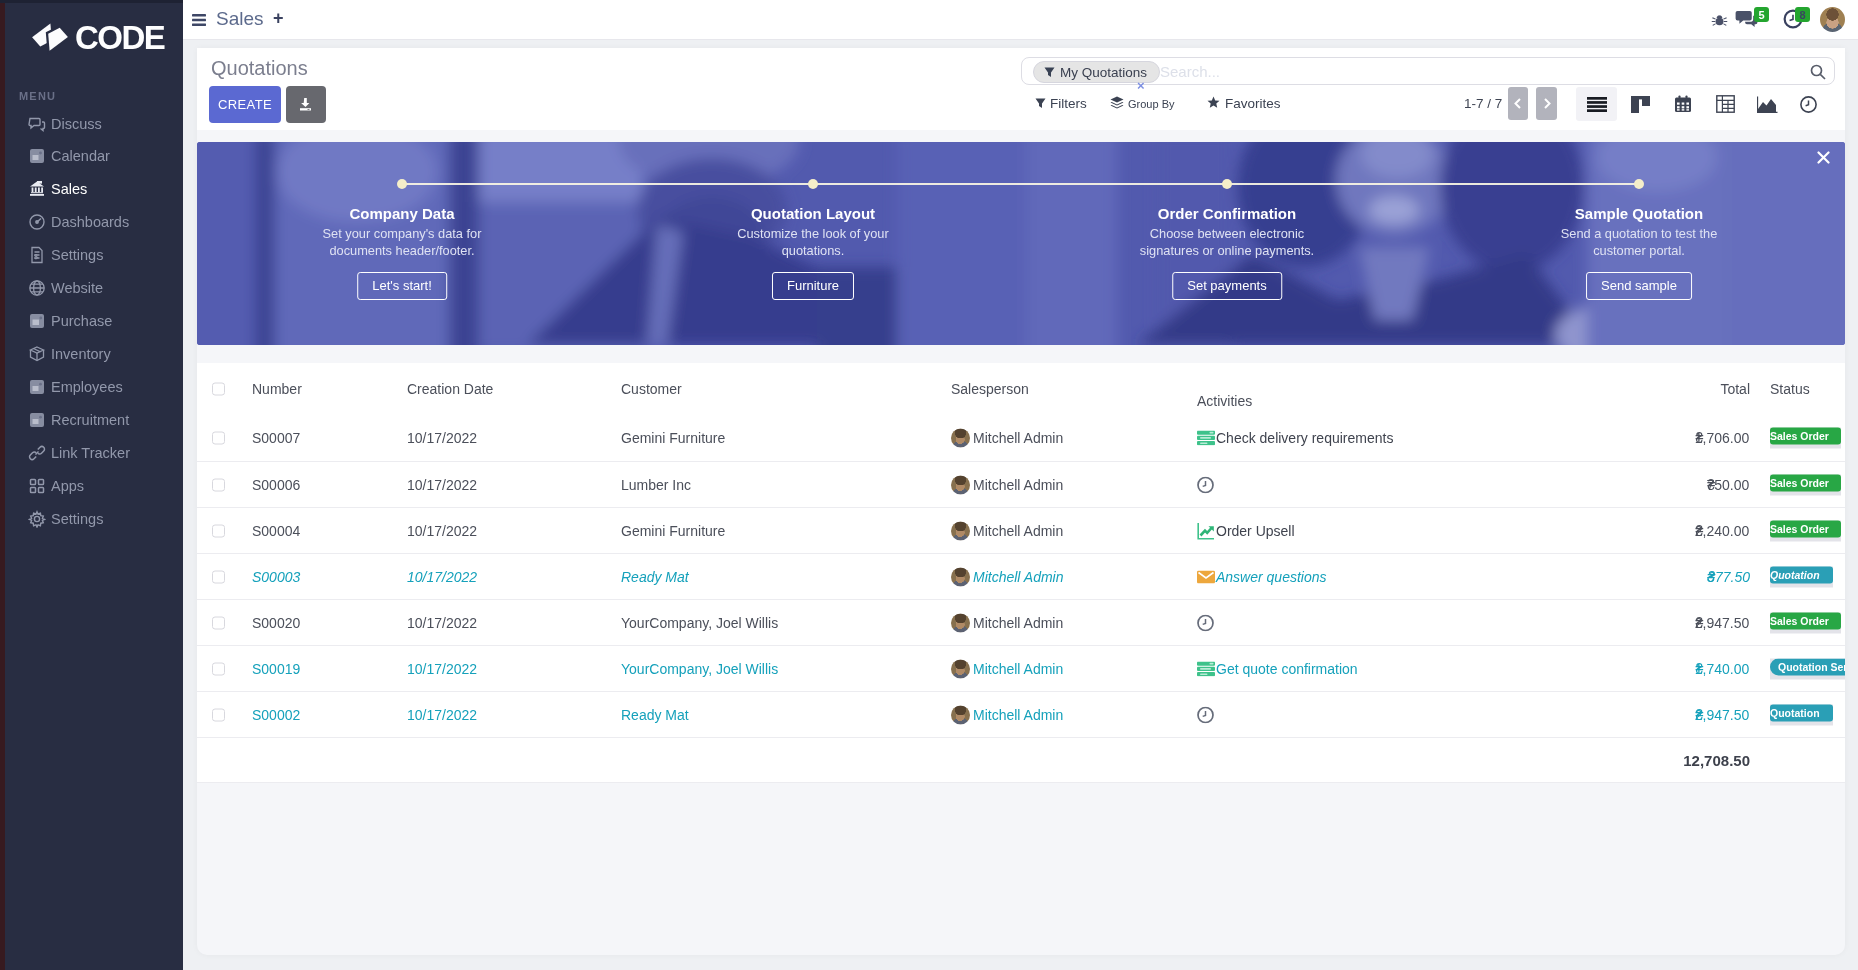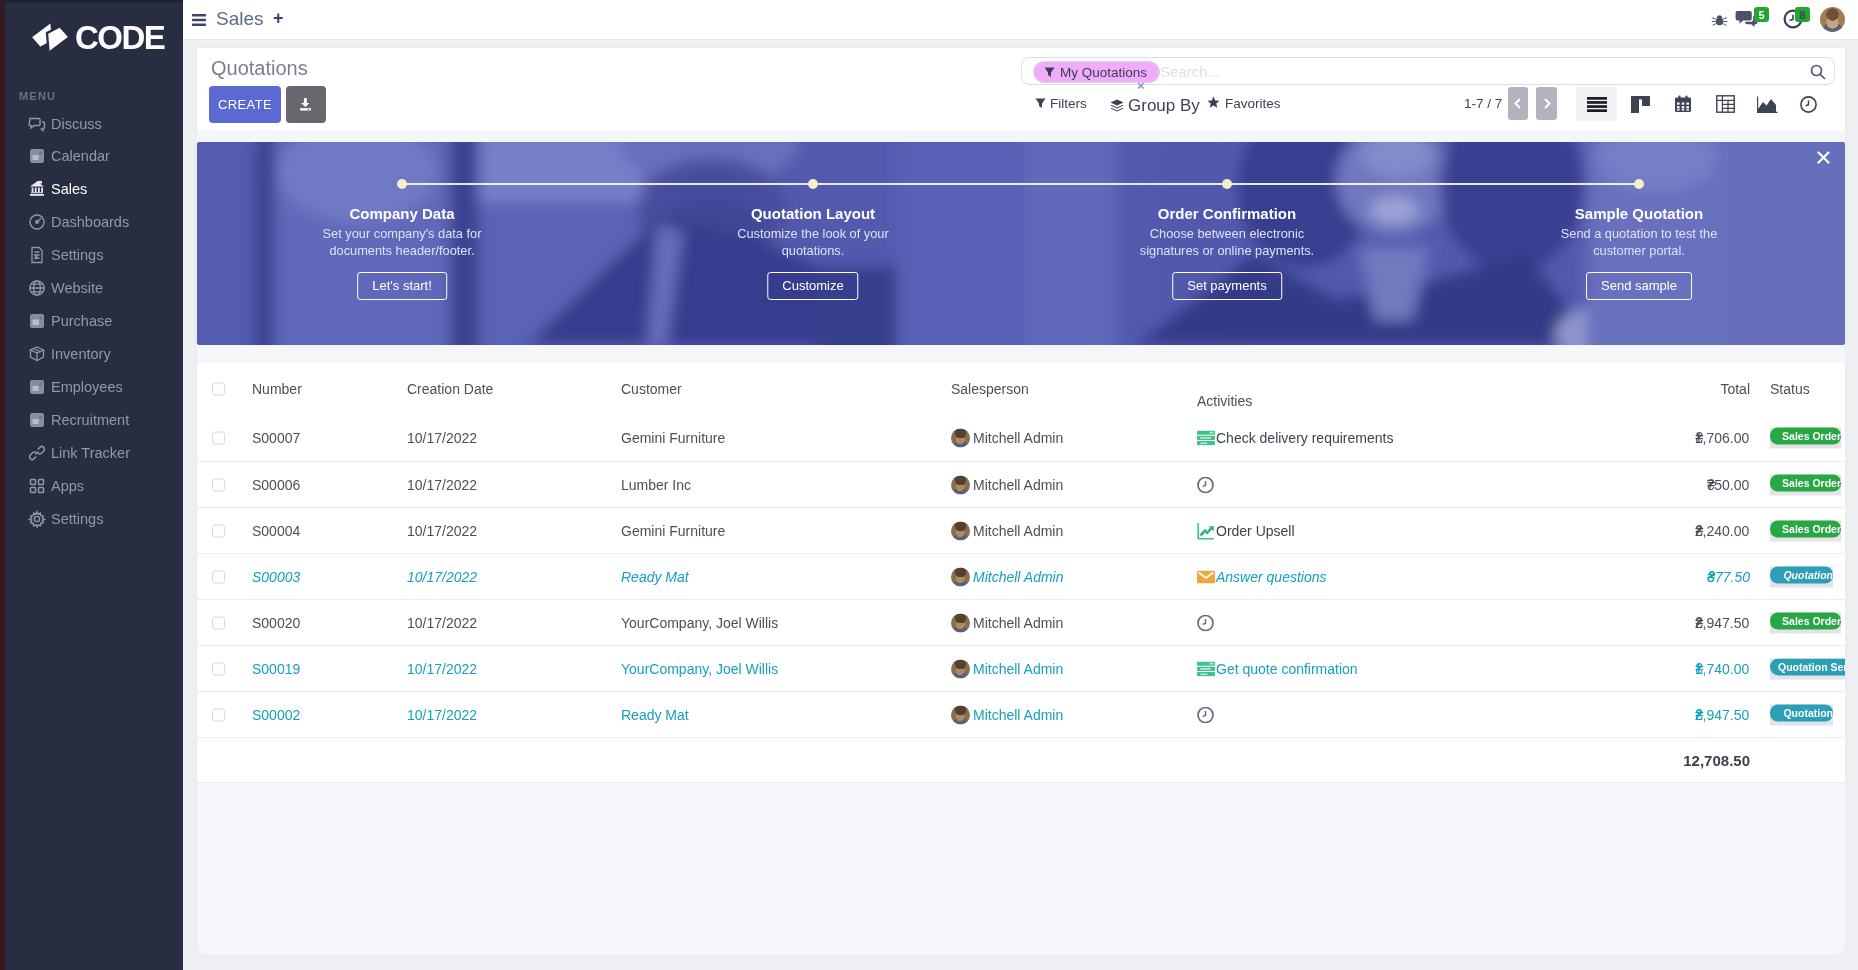--- a/index.html
+++ b/index.html
@@ -44,21 +44,21 @@
   #tbl { border-bottom:1px solid #ececf0;padding-left:48px; }
   .cell { position:absolute; top:50%; transform:translateY(-50%); font-size:14px; color:#4b4f5a; white-space:nowrap; }
   .teal, .teal .cell { color:#15a1bb; }
   .cb { position:absolute; left:15px; top:50%; transform:translateY(-50%); width:13px; height:13px; border:1px solid #d8d8de; border-radius:3px; background:#fff; }
   .avatar { position:absolute; left:754px; top:50%; transform:translateY(-50%); width:19px; height:19px; border-radius:50%; background:
      radial-gradient(circle at 50% 22%, #54422f 0 32%, transparent 33%),
      radial-gradient(circle at 48% 58%, #b08a66 0 30%, transparent 31%),
      radial-gradient(circle at 50% 110%, #5c6272 0 38%, transparent 39%),
      #87704e; }
   .badge { position:absolute; left:1573px; top:50%; transform:translateY(-50%); height:21px; background:#e3e3e9; }
-  .pill { position:absolute; left:0; top:0; height:17px; line-height:17px; border-radius:8px; color:#fff; font-size:10.5px; font-weight:bold; white-space:nowrap; text-align:right; }
+  .pill { position:absolute; left:0; top:0; height:17px; line-height:17px; border-radius:3px; color:#fff; font-size:10.5px; font-weight:bold; white-space:nowrap; text-align:left; }
   .pill.green { background:#28a745; }
   .pill.tealbg { background:#2a9fb6; }
   .total { position:absolute; right:95px; top:50%; transform:translateY(-50%); font-size:14px; color:#4b4f5a; }
   .teal .total { color:#15a1bb; }
   .cur { display:inline-block; margin-right:-8.5px; }
   .acticon { position:absolute; left:1000px; top:50%; transform:translateY(-50%); }
   .acttext { position:absolute; left:1019px; top:50%; transform:translateY(-50%); font-size:14px; white-space:nowrap; }
 </style>
 </head>
 <body>
@@ -224,36 +224,36 @@
     <div style="position:absolute;left:12px;top:38px;width:72px;height:37px;background:#5b69d2;border-radius:4px;color:#fff;font-size:13px;letter-spacing:0.4px;text-align:center;line-height:37px;">CREATE</div>
     <div style="position:absolute;left:89px;top:38px;width:40px;height:37px;background:#67686e;border-radius:4px;">
       <svg style="position:absolute;left:12px;top:11px;" width="15" height="15" viewBox="0 0 15 15" fill="#fff">
           <path d="M6.2,1 h2.6 v5 h2.6 L7.5,10 3.1,6 h2.6 z"></path>
           <path d="M2,11.2 h11 v2.3 h-11 z"></path>
           <rect x="9.5" y="12" width="2" height="0.8" fill="#64666d"></rect>
         </svg>
     </div>
 
     <div style="position:absolute;left:824px;top:9px;width:814px;height:28px;border:1px solid #dddde4;border-radius:8px;background:#fff;"></div>
-    <div style="position:absolute;left:836px;top:13px;height:22px;border:1px solid #d6d6de;border-radius:11px;background:#f0abfc;padding:0 12px 0 10px;font-size:13.5px;color:#3a4050;line-height:21px;">
+    <div style="position:absolute;left:836px;top:13px;height:22px;border:1px solid #d6d6de;border-radius:11px;background:#e5e5e5;padding:0 12px 0 10px;font-size:13.5px;color:#3a4050;line-height:21px;">
       <svg style="vertical-align:-1px;margin-right:5px;" width="11" height="11" viewBox="0 0 11 11" fill="#394254">
           <path d="M0.5,0.5 h10 L7,5.5 V10 L4,8 V5.5 Z"></path>
         </svg>My Quotations</div>
     <div style="position:absolute;left:940px;top:30px;font-size:13px;font-weight:bold;color:#7d90e2;">×</div>
     <div style="position:absolute;left:963px;top:15px;font-size:15px;color:#dde0e9;">Search...</div>
     <svg style="position:absolute;left:1613px;top:16px;" width="16" height="16" viewBox="0 0 16 16" fill="none" stroke="#585d6a" stroke-width="1.7">
         <circle cx="6.5" cy="6.5" r="5"></circle>
         <path d="M10.3,10.3 L15,15"></path>
       </svg>
 
     <div style="position:absolute;left:838px;top:48px;font-size:13.5px;color:#3b4252;">
       <svg style="vertical-align:-1px;margin-right:4px;" width="11" height="11" viewBox="0 0 11 11" fill="#3b4252">
           <path d="M0.5,0.5 h10 L7,5.5 V10 L4,8 V5.5 Z"></path>
         </svg>Filters</div>
-    <div style="position:absolute;left:913px;top:48px;font-size:17px;color:#3b4252;">
+    <div style="position:absolute;left:913px;top:48px;font-size:11px;color:#3b4252;">
       <svg style="vertical-align:-2px;margin-right:4px;" width="14" height="14" viewBox="0 0 14 14" fill="#3b4252">
           <path d="M7,0.5 L13.5,3.5 7,6.5 0.5,3.5 Z"></path>
           <path d="M1.8,6 L7,8.4 12.2,6 13.5,6.6 7,9.6 0.5,6.6 Z"></path>
           <path d="M1.8,9 L7,11.4 12.2,9 13.5,9.6 7,12.6 0.5,9.6 Z"></path>
         </svg>Group By</div>
     <div style="position:absolute;left:1010px;top:48px;font-size:13.5px;color:#3b4252;">
       <svg style="vertical-align:-1px;margin-right:5px;" width="13" height="13" viewBox="0 0 13 13" fill="#3b4252">
           <path d="M6.5,0.5 L8.2,4.4 12.5,4.8 9.3,7.6 10.2,11.8 6.5,9.6 2.8,11.8 3.7,7.6 0.5,4.8 4.8,4.4 Z"></path>
         </svg>Favorites</div>
     <div style="position:absolute;left:1267px;top:48px;font-size:13.5px;color:#3f4553;">1-7 / 7</div>
@@ -359,21 +359,21 @@
     <div style="position:absolute;left:205px;top:40.5px;width:1237px;height:2px;background:rgba(250,246,228,0.92);"></div>
     <div class="dot" style="left:200px;"></div><div class="dot" style="left:611px;"></div><div class="dot" style="left:1025px;"></div><div class="dot" style="left:1437px;"></div>
     <div class="step" style="left:100px;">
         <div class="st">Company Data</div>
         <div class="sd">Set your company's data for<br>documents header/footer.</div>
         <div class="sb">Let's start!</div>
       </div>
     <div class="step" style="left:511px;">
         <div class="st">Quotation Layout</div>
         <div class="sd">Customize the look of your<br>quotations.</div>
-        <div class="sb">Customize</div>
+        <div class="sb">Furniture</div>
       </div>
     <div class="step" style="left:925px;">
         <div class="st">Order Confirmation</div>
         <div class="sd">Choose between electronic<br>signatures or online payments.</div>
         <div class="sb">Set payments</div>
       </div>
     <div class="step" style="left:1337px;">
         <div class="st">Sample Quotation</div>
         <div class="sd">Send a quotation to test the<br>customer portal.</div>
         <div class="sb">Send sample</div>

